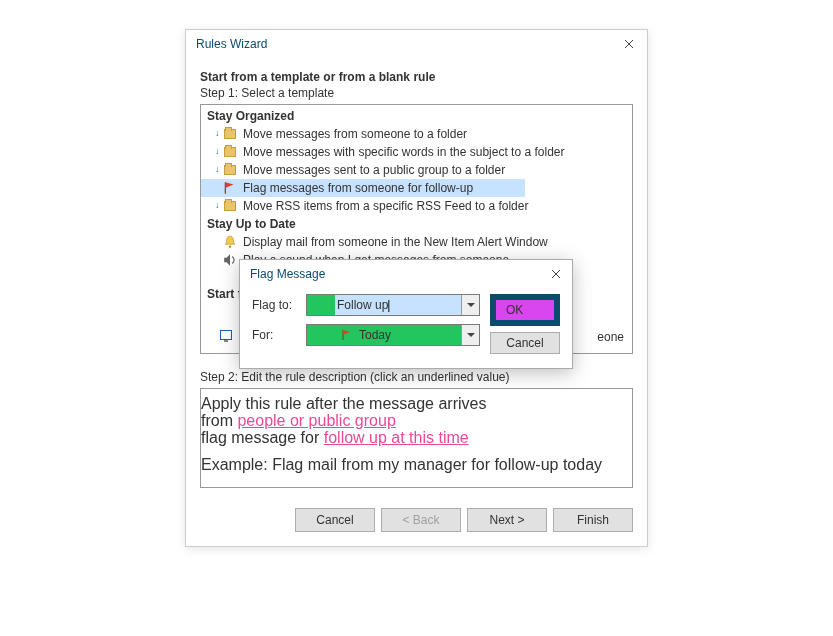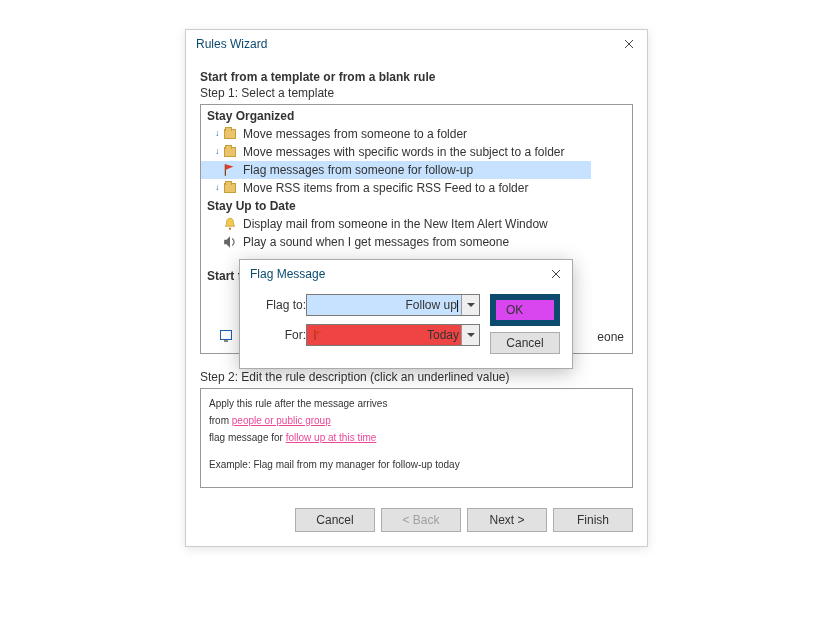--- a/index.html
+++ b/index.html
@@ -64,21 +64,21 @@
   }
   .item {
     display: flex;
     align-items: center;
     padding: 1px 6px 1px 22px;
     line-height: 16px;
     white-space: nowrap;
   }
   .item.selected {
     background: #c6e2ff;
-    width: 390px;
+    width: 324px;
   }
   .icon {
     width: 14px;
     height: 14px;
     margin-right: 6px;
     display: inline-flex;
     align-items: center;
     justify-content: center;
     flex-shrink: 0;
   }
@@ -119,23 +119,23 @@
     content: ""; position: absolute; left: 3px; bottom: -3px; width: 4px; height: 2px; background:#888;
   }
   .icon-envelope {
     width: 12px; height: 9px; border:1px solid #b58b2a; background:#f6e3a8; position: relative;
   }
   .icon-envelope::after{content:""; position:absolute; left:0; top:0; border-left:6px solid transparent; border-right:6px solid transparent; border-top:5px solid #e0c36a;}
 
   .step2-label { margin-top: 16px; margin-bottom: 4px; }
   .desc-panel {
     border: 1px solid #999;
-    padding: 6px 8px;
+    padding: 6px 0;
     min-height: 100px;
-    font-size: 10px;
+    font-size: 16px;
     line-height: 17px;
   }
   .link { color: #ec4899; text-decoration: underline; cursor: pointer; }
   .example-line { margin-top: 10px; }
   .example-line b { font-weight: normal; }
 
   .button-row {
     display: flex;
     justify-content: flex-end;
     gap: 6px;
@@ -179,23 +179,24 @@
     margin-bottom: 8px;
   }
   .form-label {
     width: 54px;
   }
   .combo {
     flex: 1;
     display: flex;
     border: 1px solid #7a7a7a;
     height: 22px;
-    background: #ef4444;
+    background: #22c55e;
     align-items: center;
     max-width: 190px;
+    padding-left: 28px;
   }
   .combo .combo-icon {
     width: 22px;
     display: flex;
     align-items: center;
     justify-content: center;
   }
   .combo .combo-text {
     flex: 1;
     padding: 0 2px;
@@ -225,21 +226,21 @@
   .dialog-buttons {
     display: flex;
     flex-direction: column;
     gap: 6px;
     margin-left: 10px;
   }
   .dialog-row-wrap {
     display: flex;
     align-items: flex-start;
   }
-  .dialog-left { flex: 1; text-align: right; }
+  .dialog-left { flex: 1; }
   .btn-primary {
     min-width: 70px;
     padding: 3px 10px;
     background: #d946ef;
     border: 6px solid #0c4a6e;
     text-align: left;
     font-size: 12px;
     cursor: pointer;
   }
   .btn-secondary {
@@ -277,20 +278,26 @@
         <span class="icon arrow-overlay">
             <span class="icon-folder"></span>
           </span>
         <span>Move messages from someone to a folder</span>
       </div>
       <div class="item">
         <span class="icon arrow-overlay">
             <span class="icon-folder"></span>
           </span>
         <span>Move messages with specific words in the subject to a folder</span>
+      </div>
+      <div class="item">
+        <span class="icon arrow-overlay">
+            <span class="icon-folder"></span>
+          </span>
+        <span>Move messages sent to a public group to a folder</span>
       </div>
       <div class="item selected">
         <span class="icon">
           <svg viewBox="0 0 12 12">
               <path d="M2 1 L2 11" stroke="#7a3b00" stroke-width="1"></path>
               <path d="M2 1 L9 3 L2 6 Z" fill="#e03e2d"></path>
             </svg>
         </span>
         <span>Flag messages from someone for follow-up</span>
       </div>

